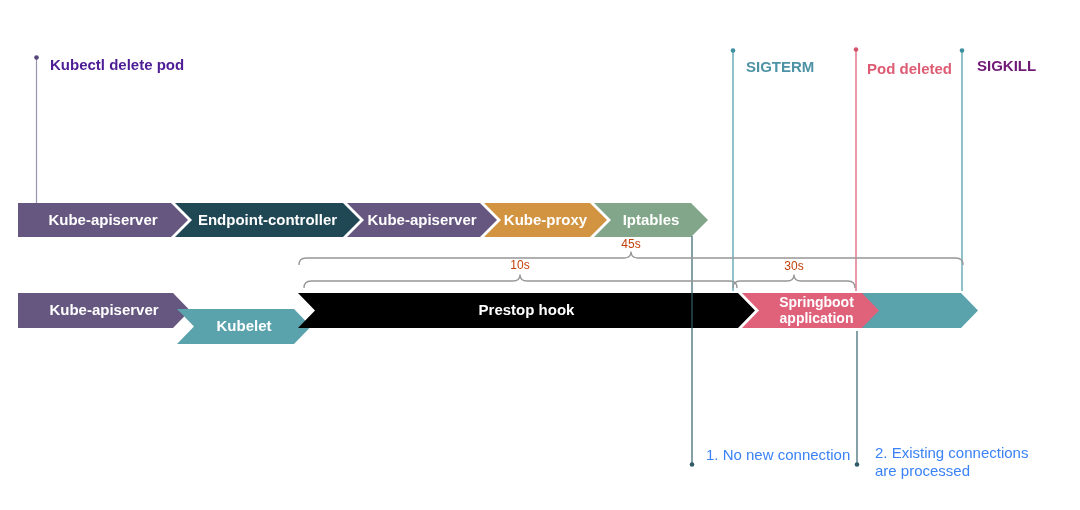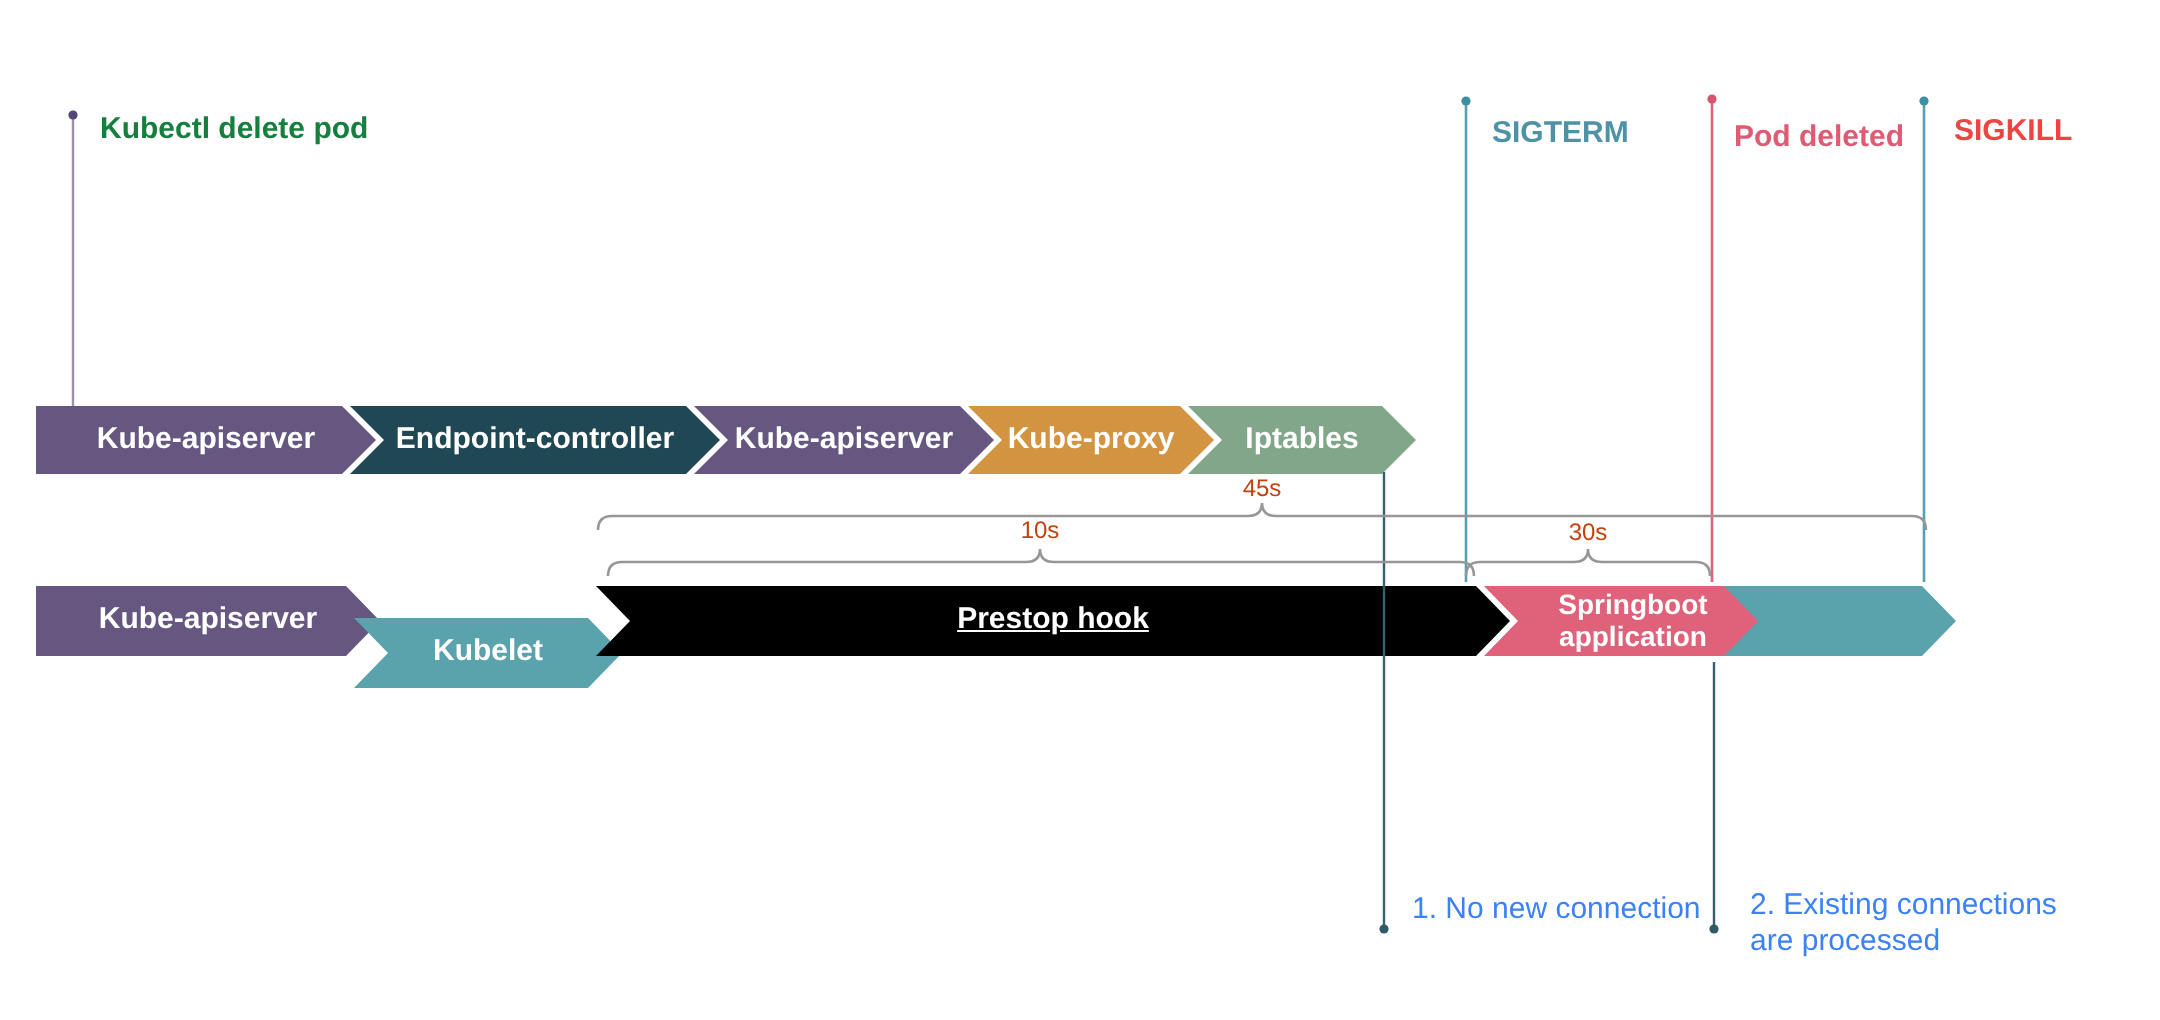--- a/index.html
+++ b/index.html
@@ -46,24 +46,24 @@
   #note2 { left:875px; top:444px; width:178px; }
 
   #overlay { position:absolute; left:0; top:0; z-index:5; pointer-events:none; }
   .chev, .marker-label, .duration, .note { z-index:3; }
 </style>
 </head>
 <body>
 
 <div id="canvas">
 
-  <div class="marker-label" id="lbl-kubectl" style="color: #15803d;">Kubectl delete pod</div>
+  <div class="marker-label" id="lbl-kubectl" style="color: #4c1d95;">Kubectl delete pod</div>
   <div class="marker-label" id="lbl-sigterm" style="color: rgb(78, 147, 165);">SIGTERM</div>
   <div class="marker-label" id="lbl-poddeleted" style="color: rgb(222, 92, 115);">Pod deleted</div>
-  <div class="marker-label" id="lbl-sigkill" style="color: #ef4444;">SIGKILL</div>
+  <div class="marker-label" id="lbl-sigkill" style="color: #701a75;">SIGKILL</div>
 
   <div class="chev row1 flat" id="c11" style="background: rgb(102, 87, 129);">
     <span>Kube-apiserver</span>
   </div>
   <div class="chev row1" id="c12" style="background: rgb(31, 71, 84);">
     <span>Endpoint-controller</span>
   </div>
   <div class="chev row1" id="c13" style="background: rgb(102, 87, 129);">
     <span>Kube-apiserver</span>
   </div>
@@ -73,21 +73,21 @@
   <div class="chev row1" id="c14" style="background: rgb(210, 148, 64);">
     <span>Kube-proxy</span>
   </div>
 
   <div class="chev row2 flat" id="c21" style="background: rgb(102, 87, 129);">
     <span>Kube-apiserver</span>
   </div>
   <div class="chev row2" id="c22" style="background: rgb(90, 163, 173);">
     <span>Kubelet</span>
   </div>
-  <div class="chev row2" id="c23" style="background: rgb(0, 0, 0); text-decoration: underline;">
+  <div class="chev row2" id="c23" style="background: rgb(0, 0, 0);">
     <span>Prestop hook</span>
   </div>
   <div class="chev row2" id="c24" style="background: rgb(224, 97, 122);">
     <span>Springboot application</span>
   </div>
   <div class="chev row2" id="c25" style="background: rgb(90, 163, 173);">
     <span></span>
   </div>
 
   <div class="duration" id="dur-45">45s</div>

